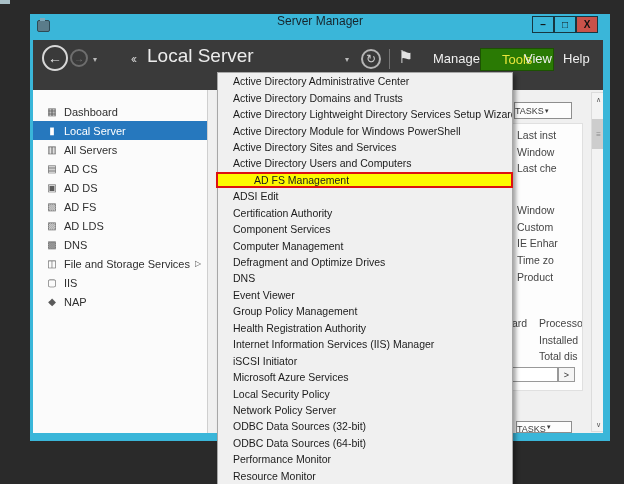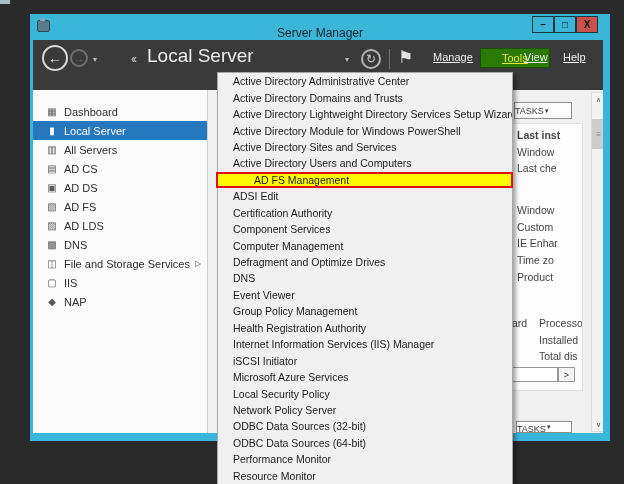--- a/index.html
+++ b/index.html
@@ -8,21 +8,21 @@
     --tools-green:#2a7a04; --tools-text:#eae63c; --menu-bg:#f0f0f0; --menu-border:#a7a7a7;
     --content-bg:#f0f0f0; --sidebar-bg:#fbfbfb;
   }
   *{margin:0;padding:0;box-sizing:border-box;font-family:"Liberation Sans",sans-serif;}
   body{background:#000;}
   .screen{position:relative;width:624px;height:484px;background:var(--desktop);overflow:hidden;}
   .artifact{position:absolute;left:0;top:0;width:10px;height:4px;background:#a8bfc6;}
 
   
   .window{position:absolute;left:30px;top:14px;width:580px;height:427px;background:var(--chrome);}
-  .titlebar{position:absolute;left:0;top:0;width:100%;height:26px;display:flex;align-items:flex-end;}
+  .titlebar{position:absolute;left:0;top:0;width:100%;height:26px;display:flex;align-items:flex-start;}
   .win-icon{position:absolute;left:7px;top:6px;width:13px;height:12px;background:#5a7c8a;border:1px solid #2e4a55;border-radius:2px;}
   .win-icon:before{content:"";position:absolute;left:2px;top:-3px;width:5px;height:3px;background:#7fa9ba;}
   .title{width:100%;text-align:center;font-size:12px;color:#16242b;}
   .controls{position:absolute;right:12px;top:2px;display:flex;}
   .ctrl{width:22px;height:17px;border:1px solid #173741;display:flex;align-items:center;justify-content:center;
         font-size:10px;font-weight:bold;color:#111;background:transparent;cursor:default;}
   .ctrl.close{background:var(--close-red);}
 
   
   .navbar{position:absolute;left:3px;top:26px;width:570px;height:50px;background:var(--navbar);}
@@ -30,21 +30,21 @@
   .back{left:9px;top:5px;width:26px;height:26px;border:2px solid #d8d8d8;color:#e8e8e8;font-size:14px;}
   .fwd{left:37px;top:9px;width:18px;height:18px;border:2px solid #6e6e6e;color:#787878;font-size:10px;}
   .nav-caret{position:absolute;color:#b9b9b9;font-size:8px;}
   .caret1{left:60px;top:15px;}
   .caret2{left:312px;top:15px;}
   .bc-prefix{position:absolute;left:98px;top:12px;font-size:12px;color:#cfcfcf;letter-spacing:-2px;}
   .bc-label{position:absolute;left:114px;top:5px;font-size:19px;color:#ececec;}
   .refresh{left:328px;top:9px;width:20px;height:20px;border:2px solid #b5b5b5;color:#cfcfcf;font-size:12px;}
   .nav-div{position:absolute;left:356px;top:9px;width:1px;height:20px;background:#747474;}
   .flag{position:absolute;left:365px;top:7px;font-size:17px;color:#e2e2e2;}
-  .menubar-item{position:absolute;top:11px;font-size:11px;color:#f0f0f0;cursor:default;text-decoration:underline;}
+  .menubar-item{position:absolute;top:11px;font-size:13px;color:#f0f0f0;cursor:default;}
   .m-manage{left:400px;}
   .m-tools{left:447px;top:8px;background:var(--tools-green);border:1px solid #1c5202;color:var(--tools-text);padding:3px 21px;}
   .m-view{left:491px;}
   .m-help{left:530px;}
 
   
   .main{position:absolute;left:3px;top:76px;width:570px;height:343px;background:var(--content-bg);overflow:hidden;}
   .sidebar{position:absolute;left:0;top:0;width:175px;height:343px;background:var(--sidebar-bg);border-right:1px solid #cfcfcf;padding-top:12px;}
   .side-item{display:flex;align-items:center;height:19px;color:#2f2f2f;font-size:11px;cursor:default;white-space:nowrap;}
   .side-item .ico{width:14px;margin-left:12px;margin-right:5px;font-size:10px;color:#5a5a5a;text-align:center;}
@@ -168,21 +168,21 @@
           <span>NAP</span>
         </div>
       </div>
 
       <div class="tasks-btn tasks-top">
         <span>TASKS</span>
         <span class="tc">▼</span>
       </div>
 
       <div class="panel">
-        <span class="pline" style="left:5px;top:5px;font-weight:bold;">Last inst</span>
+        <span class="pline" style="left:5px;top:5px;">Last inst</span>
         <span class="pline" style="left:5px;top:22px;">Window</span>
         <span class="pline" style="left:5px;top:38px;">Last che</span>
         <span class="pline" style="left:5px;top:80px;">Window</span>
         <span class="pline" style="left:5px;top:97px;">Custom</span>
         <span class="pline" style="left:5px;top:113px;">IE Enhar</span>
         <span class="pline" style="left:5px;top:130px;">Time zo</span>
         <span class="pline" style="left:5px;top:147px;">Product</span>
         <span class="pline" style="left:0;top:193px;">ard</span>
         <span class="pline" style="left:27px;top:193px;">Processo</span>
         <span class="pline" style="left:27px;top:210px;">Installed</span>

